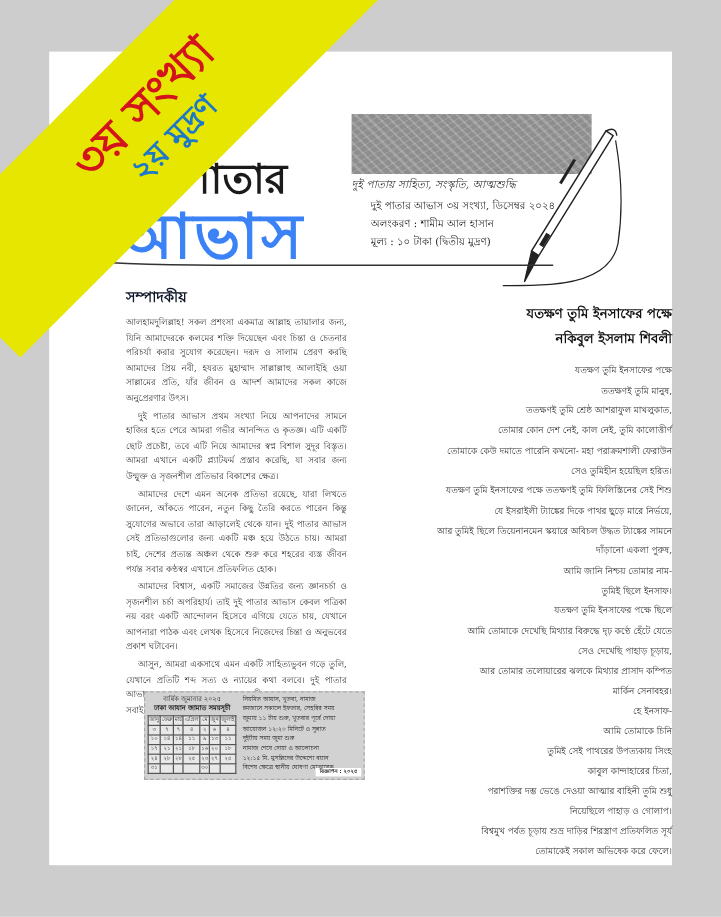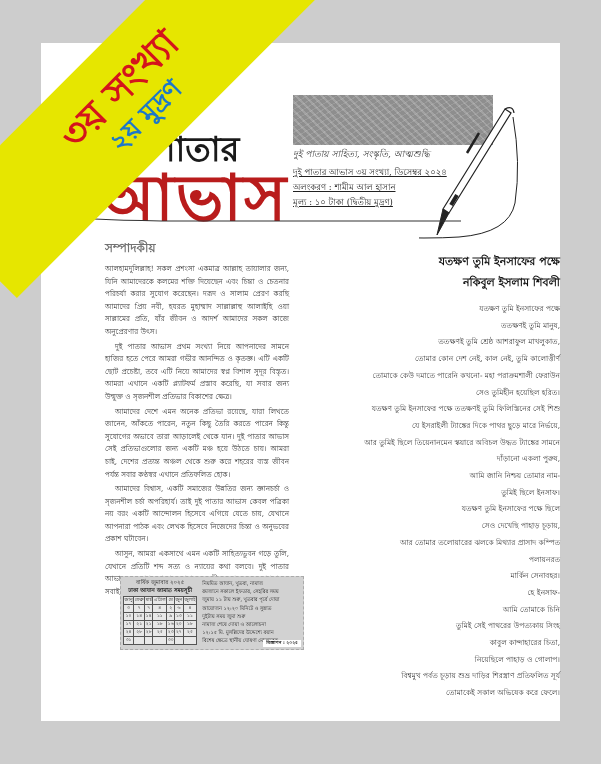--- a/index.html
+++ b/index.html
@@ -14,36 +14,36 @@
   .banner {
     position:absolute; left:-90px; top:40px; width:440px; height:120px;
     background:#e6e600; transform:rotate(-45deg); transform-origin:center;
     z-index:5; display:flex; flex-direction:column; align-items:center; justify-content:center;
   }
   .banner .b1 { color:#d4141c; font-weight:bold; font-size:38px; line-height:44px; font-family:"DejaVu Sans", sans-serif; }
   .banner .b2 { color:#1d78c8; font-weight:bold; font-size:26px; line-height:30px; font-family:"DejaVu Sans", sans-serif; }
 
   
   .mast-small { position:absolute; left:64px; top:80px; font-size:34px; font-weight:bold; color:#1a1a1a; font-family:"DejaVu Serif", serif; }
-  .mast-big { position:absolute; left:58px; top:110px; font-size:64px; font-weight:bold; color:#b91c1c; font-family:"DejaVu Serif", serif; letter-spacing:2px; line-height:90px; }
+  .mast-big { position:absolute; left:58px; top:110px; font-size:52px; font-weight:bold; color:#3b82f6; font-family:"DejaVu Serif", serif; letter-spacing:2px; line-height:90px; }
   .pattern {
     position:absolute; left:252px; top:52px; width:200px; height:50px;
     background:
       repeating-linear-gradient(45deg, rgba(255,255,255,0.18) 0 2px, transparent 2px 6px),
       repeating-linear-gradient(-30deg, rgba(255,255,255,0.12) 0 1px, transparent 1px 5px),
       #8e8e8e;
   }
   .tagline { position:absolute; left:252px; top:104px; font-size:9px; color:#333; font-style:italic; font-family:"DejaVu Serif", serif; }
-  .meta { position:absolute; left:252px; top:122px; font-size:8.5px; line-height:15px; color:#222; font-family:"DejaVu Serif", serif;text-decoration:underline; }
+  .meta { position:absolute; left:268px; top:122px; font-size:8.5px; line-height:15px; color:#222; font-family:"DejaVu Serif", serif; }
   .pen { position:absolute; left:378px; top:60px; width:100px; height:140px; }
   .rule { position:absolute; left:0; top:168px; width:519px; height:30px; }
 
   
   .col-left { position:absolute; left:64px; top:196px; width:195px; }
-  .heading { font-size:12px; font-weight:bold; font-family:"DejaVu Serif", serif; margin:0 0 4px 0; color:#737373; }
+  .heading { font-size:12px; font-weight:bold; font-family:"DejaVu Serif", serif; margin:0 0 4px 0; color:#0f172a; }
   .para { font-size:7.2px; line-height:12.6px; color:#333; text-align:justify; margin:0 11px 2px 0; text-indent:10px; font-family:"DejaVu Serif", serif; }
   .para:first-of-type { text-indent:0; }
 
   
   .col-right { position:absolute; left:249px; top:210px; width:270px; text-align:right; }
   .poem-title { font-size:11px; font-weight:bold; font-family:"DejaVu Serif", serif; color:#111; }
   .poem-author { font-size:11px; font-weight:bold; font-family:"DejaVu Serif", serif; color:#111; margin-top:2px; margin-bottom:8px; }
   .poem-line { font-size:7.4px; line-height:16.7px; color:#333; font-family:"DejaVu Serif", serif; white-space:nowrap; }
 
   
@@ -107,28 +107,29 @@
     <div class="poem-line">তোমার কোন দেশ নেই, কাল নেই, তুমি কালোত্তীর্ণ</div>
     <div class="poem-line">তোমাকে কেউ দমাতে পারেনি কখনো- মহা পরাক্রমশালী ফেরাউন</div>
     <div class="poem-line">সেও তুমিহীন হয়েছিল হরিত।</div>
     <div class="poem-line">যতক্ষণ তুমি ইনসাফের পক্ষে ততক্ষণই তুমি ফিলিস্তিনের সেই শিশু</div>
     <div class="poem-line">যে ইসরাইলী ট্যাঙ্কের দিকে পাথর ছুড়ে মারে নির্ভয়ে,</div>
     <div class="poem-line">আর তুমিই ছিলে তিয়েনানমেন স্কয়ারে অবিচল উদ্ধত ট্যাঙ্কের সামনে</div>
     <div class="poem-line">দাঁড়ানো একলা পুরুষ,</div>
     <div class="poem-line">আমি জানি নিশ্চয় তোমার নাম-</div>
     <div class="poem-line">তুমিই ছিলে ইনসাফ।</div>
     <div class="poem-line">যতক্ষণ তুমি ইনসাফের পক্ষে ছিলে</div>
+    <div class="poem-line">আমি তোমাকে দেখেছি মিথ্যার বিরুদ্ধে দৃঢ় কণ্ঠে হেঁটে যেতে</div>
     <div class="poem-line">সেও দেখেছি পাহাড় চূড়ায়,</div>
     <div class="poem-line">আর তোমার তলোয়ারের ঝলকে মিথ্যার প্রাসাদ কম্পিত</div>
-    <div class="poem-line">পলায়নরত</div>
     <div class="poem-line">মার্কিন সেনাবহর।</div>
     <div class="poem-line">হে ইনসাফ-</div>
     <div class="poem-line">আমি তোমাকে চিনি</div>
     <div class="poem-line">তুমিই সেই পাথরের উপত্যকায় সিংহ</div>
     <div class="poem-line">কাবুল কান্দাহারের চিতা,</div>
+    <div class="poem-line">পরাশক্তির দম্ভ ভেঙে দেওয়া আত্মার বাহিনী তুমি শুধু</div>
     <div class="poem-line">নিয়েছিলে পাহাড় ও গোলাপ।</div>
     <div class="poem-line">বিশ্বমুখ পর্বত চূড়ায় শুভ্র দাড়ির শিরস্ত্রাণ প্রতিফলিত সূর্য</div>
     <div class="poem-line">তোমাকেই সকাল অভিষেক করে ফেলে।</div>
   </div>
 
   <div class="infobox">
     <div class="cal">
       <div class="cal-title">বার্ষিক জুমাবার ২০২৫</div>
       <div class="cal-sub">ঢাকা আযান জামাত সময়সূচী</div>
       <table class="cal-table">

